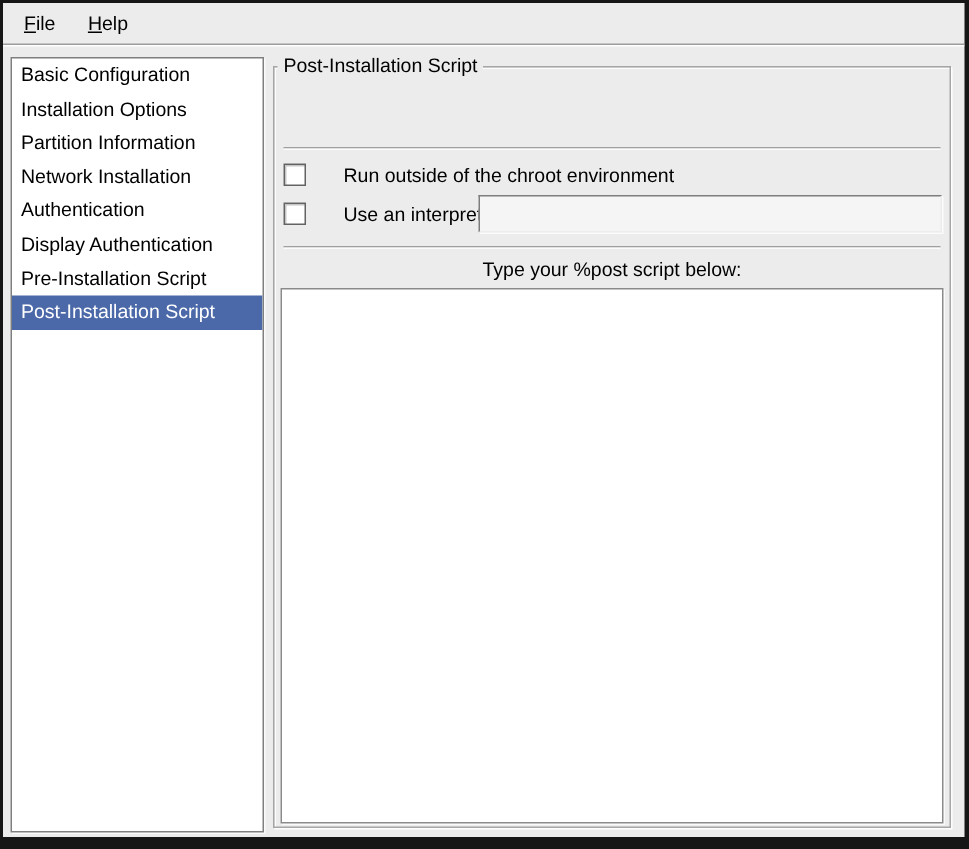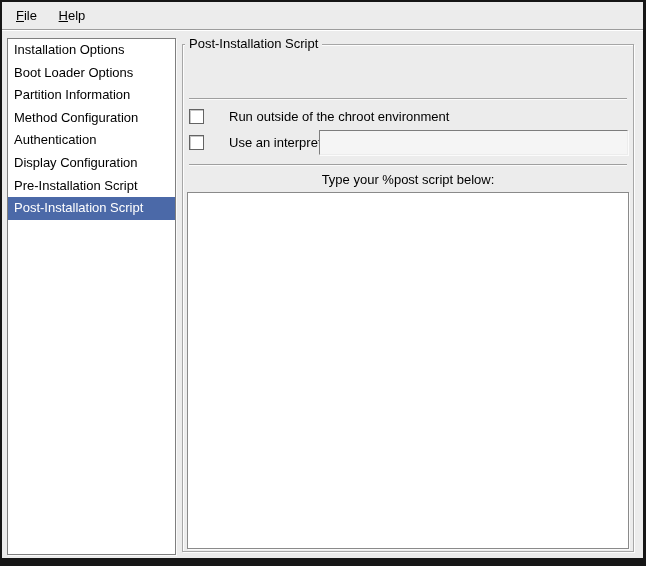--- a/index.html
+++ b/index.html
@@ -147,26 +147,26 @@
 <body>
 
 <div class="window">
 
   <div class="menubar">
     <span class="menu-item">File</span>
     <span class="menu-item">Help</span>
   </div>
 
   <div class="sidebar">
+    <div class="side-item">Basic Configuration</div>
     <div class="side-item">Installation Options</div>
-    <div class="side-item">Boot Loader Options</div>
     <div class="side-item">Partition Information</div>
-    <div class="side-item">Method Configuration</div>
+    <div class="side-item">Network Installation</div>
     <div class="side-item">Authentication</div>
-    <div class="side-item">Display Configuration</div>
+    <div class="side-item">Display Authentication</div>
     <div class="side-item">Pre-Installation Script</div>
     <div class="side-item selected">Post-Installation Script</div>
   </div>
 
   <div class="frame">
     <span class="frame-title">Post-Installation Script</span>
 
 
     <div class="sep sep1"></div>
 

